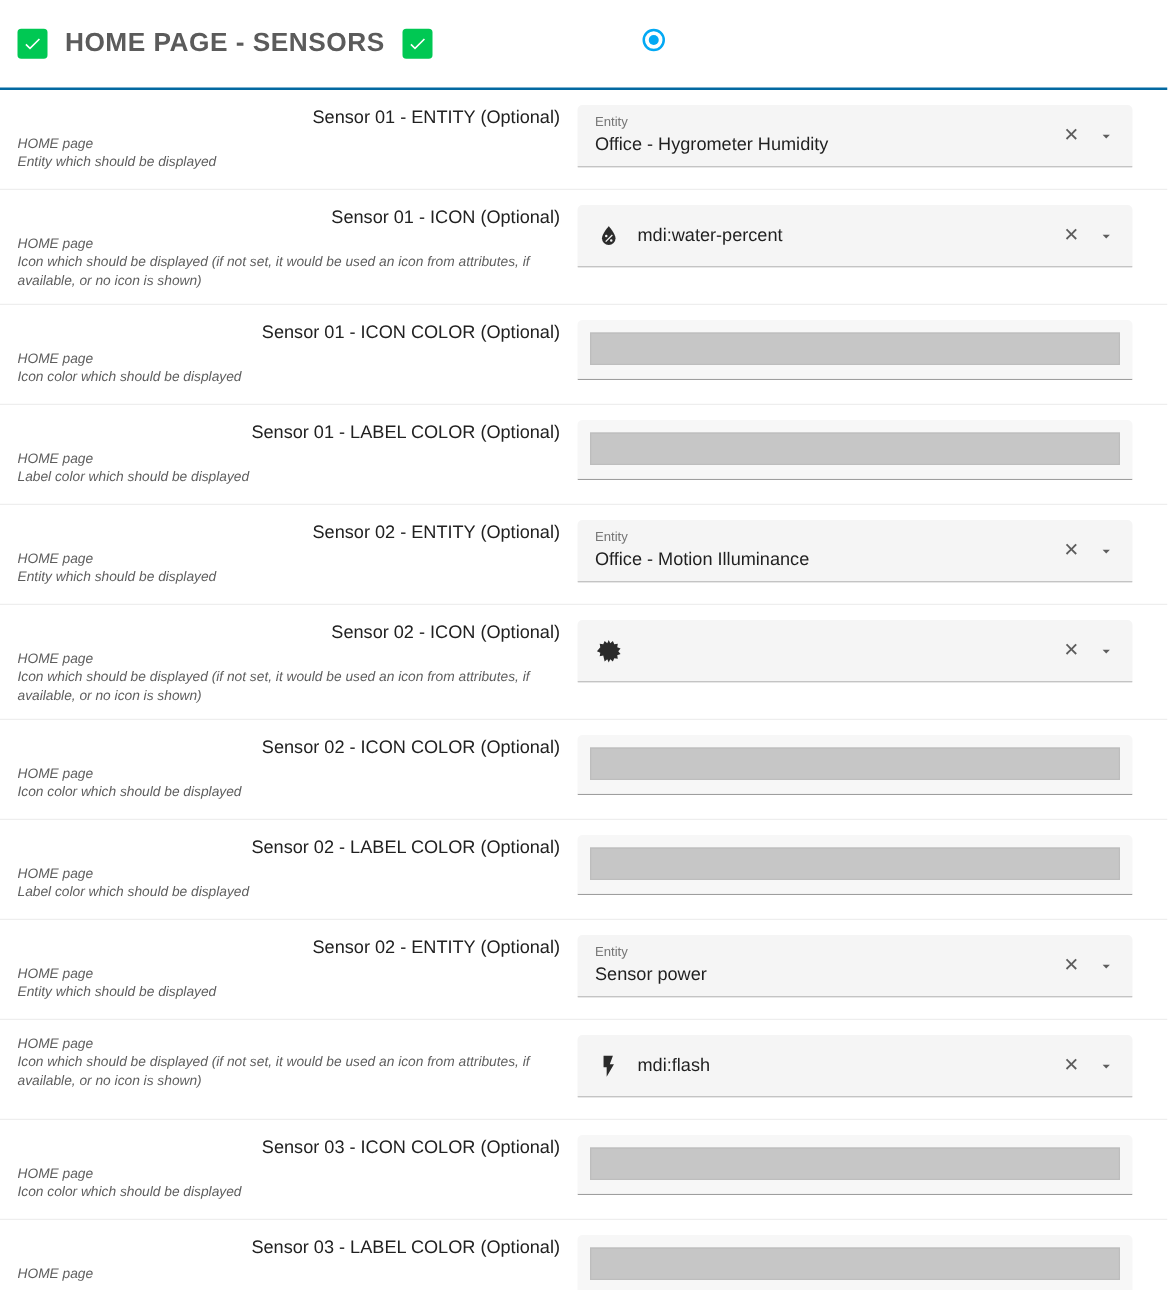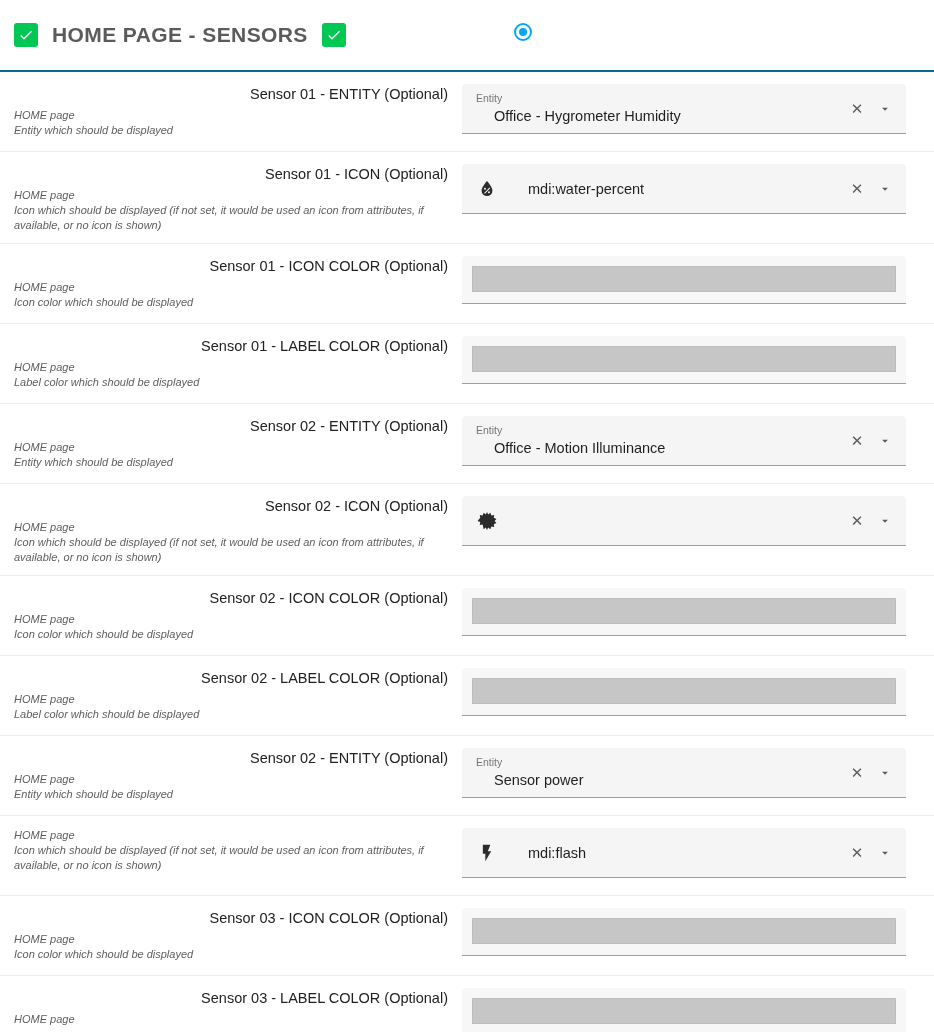--- a/index.html
+++ b/index.html
@@ -133,21 +133,20 @@
     line-height: 13px;
     margin-bottom: 1px;
   }
   .field-value {
     font-size: 14.5px;
     color: #1f1f1f;
     line-height: 20px;
     white-space: nowrap;
     overflow: hidden;
     text-overflow: ellipsis;
-    margin-left: 18px;
   }
   .field-icon {
     position: absolute;
     left: 14px;
     top: 50%;
     transform: translateY(-50%);
     width: 22px;
     height: 22px;
     display: flex;
     align-items: center;

